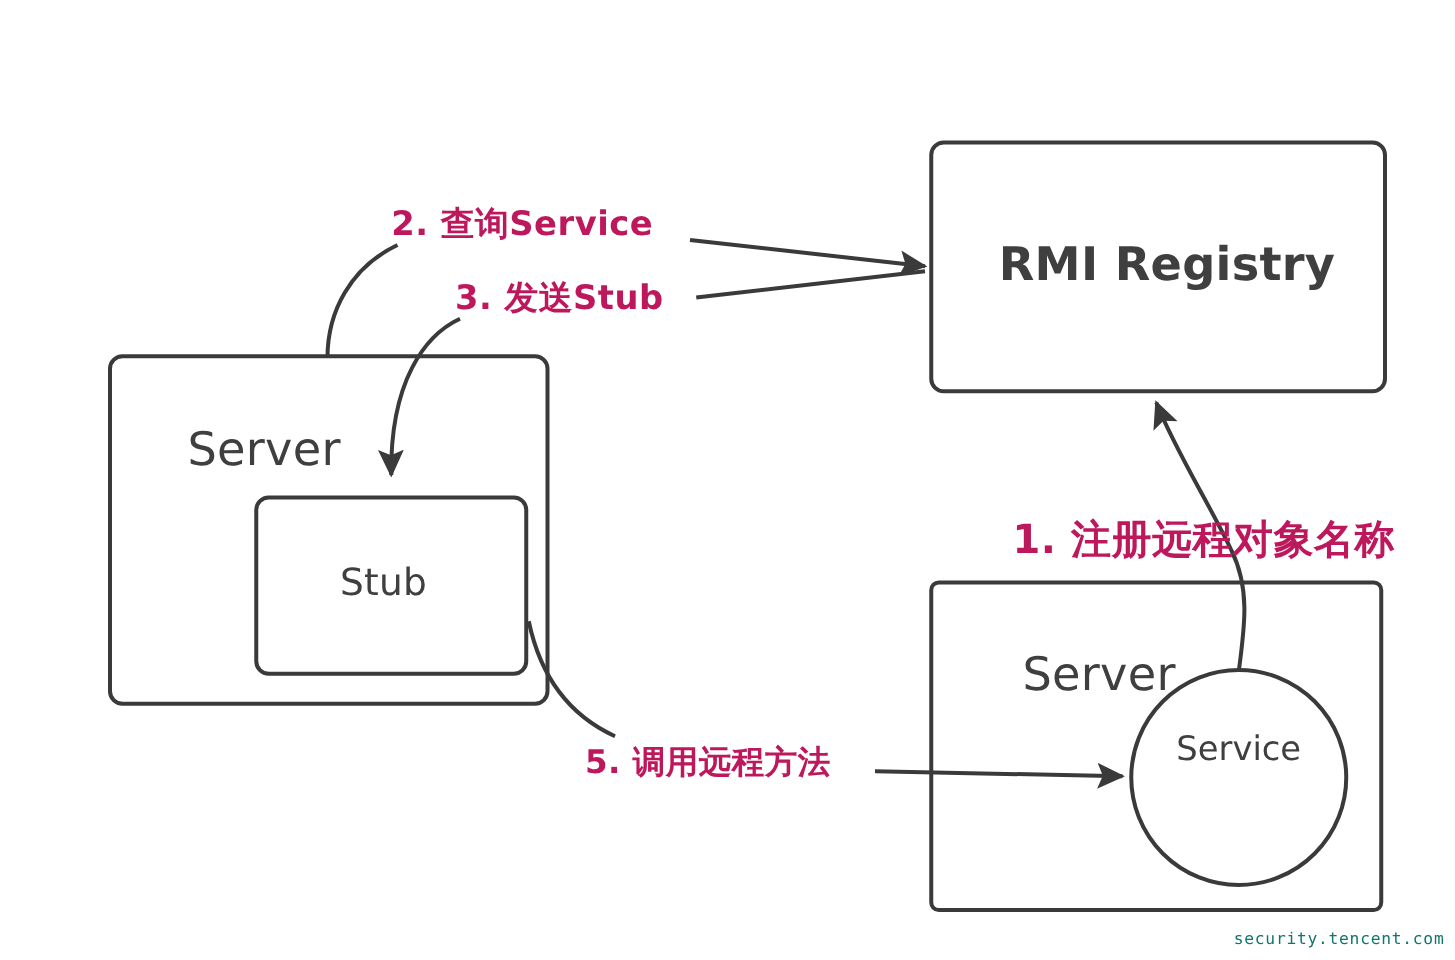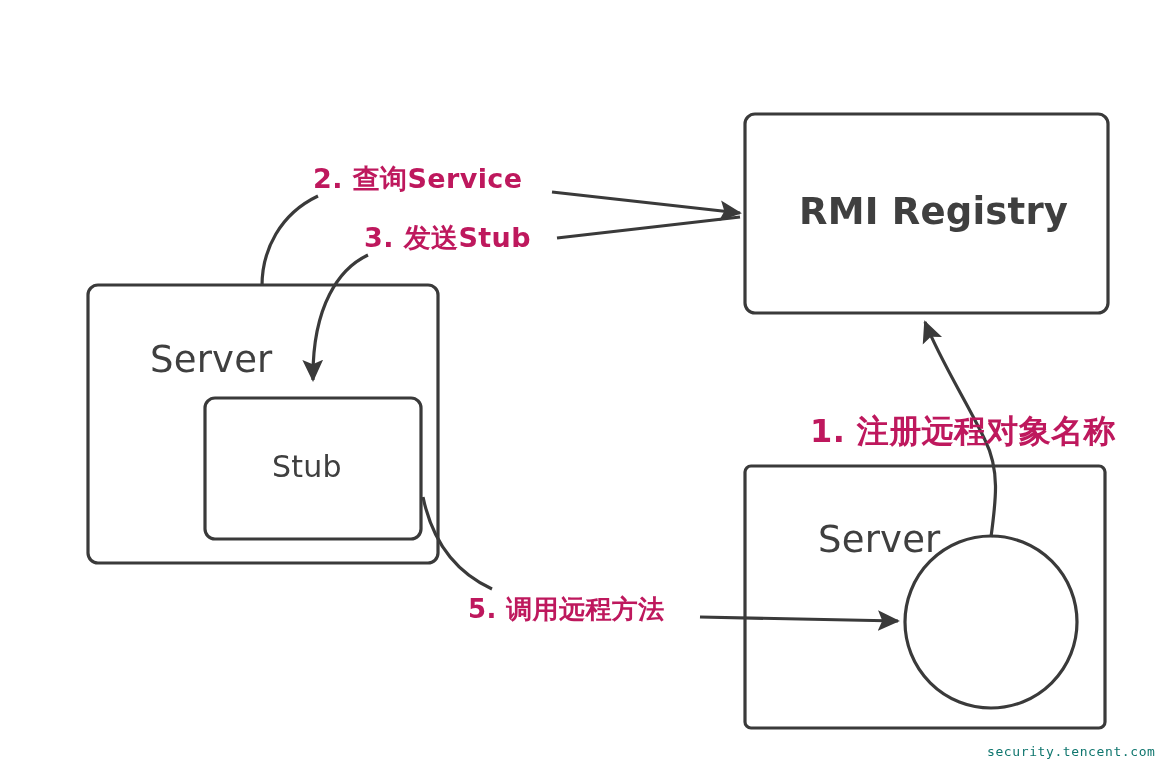--- a/index.html
+++ b/index.html
@@ -105,20 +105,21 @@
 
   <div class="node-label" id="label-client">Server</div>
 
   <div class="node-label" id="label-stub">Stub</div>
 
   <div class="node-label" id="label-rmi">RMI Registry</div>
 
   <div class="node-label" id="label-server">Server</div>
 
   <div class="circle-label">
+    <div>Service</div>
   </div>
 
   <div class="step-label" id="label-step1">1. 注册远程对象名称</div>
 
   <div class="step-label" id="label-step2">2. 查询Service</div>
 
   <div class="step-label" id="label-step3">3. 发送Stub</div>
 
   <div class="step-label" id="label-step4">5. 调用远程方法</div>
 

